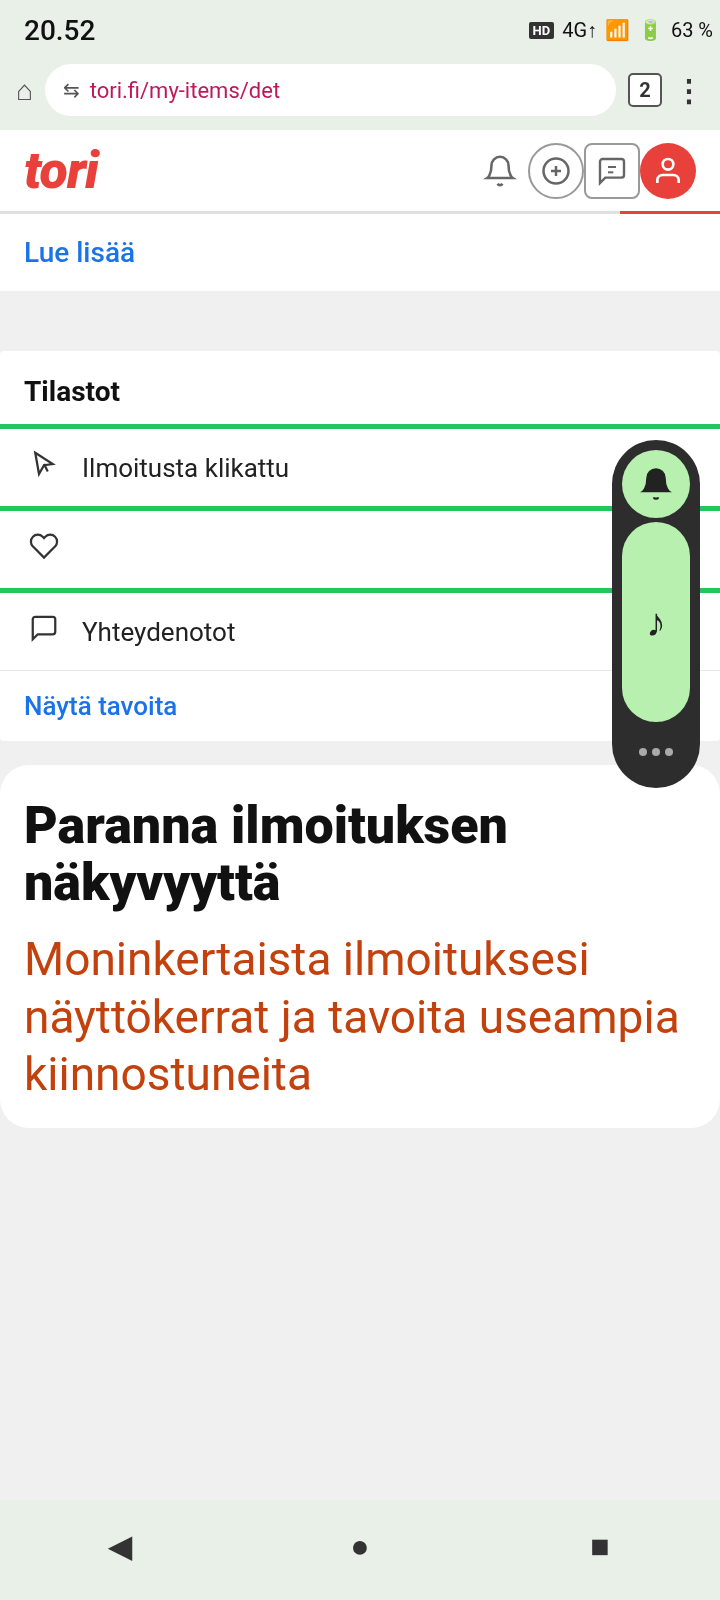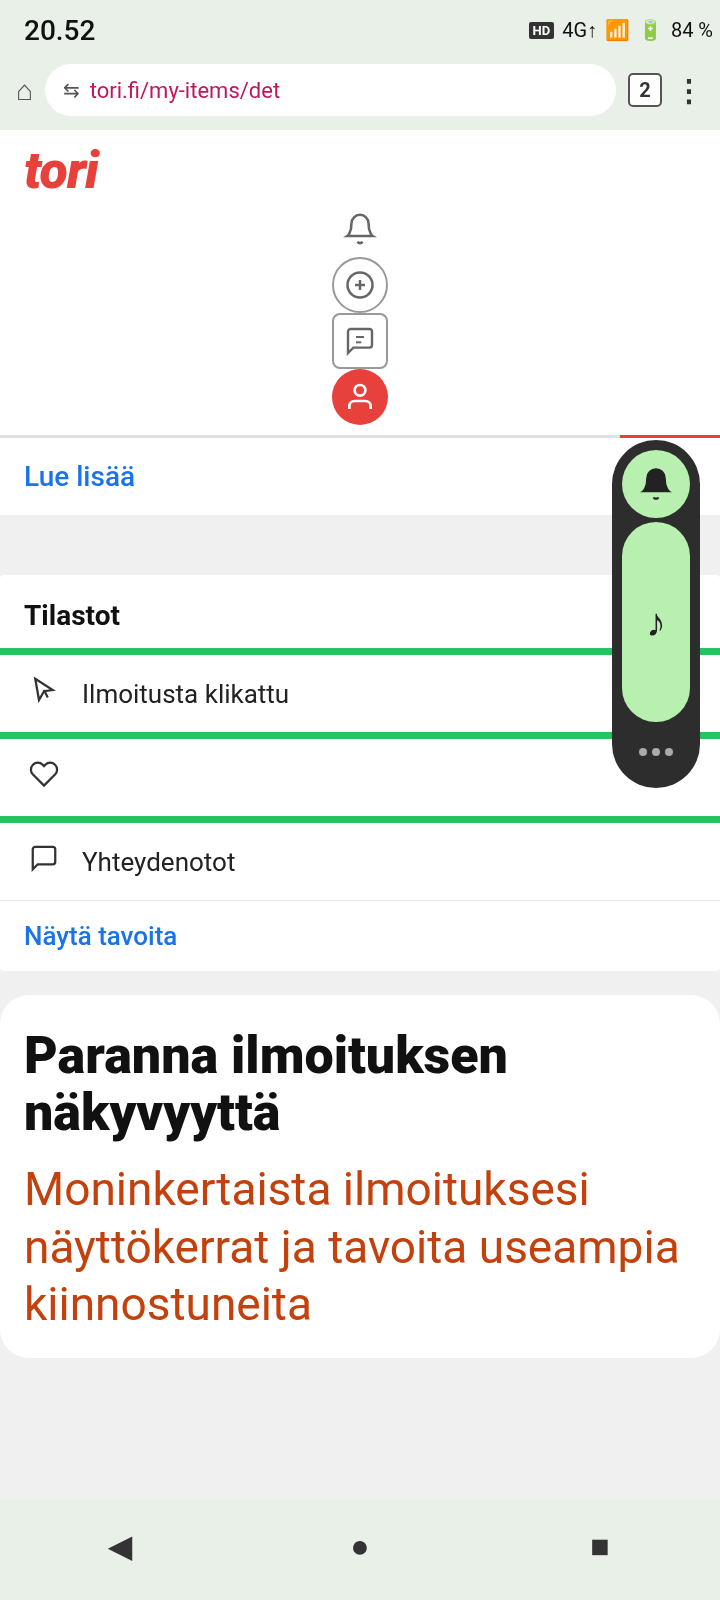--- a/index.html
+++ b/index.html
@@ -92,21 +92,20 @@
     }
 
     
     .app-header {
       background: white;
       display: flex;
       align-items: center;
       padding: 10px 24px;
       border-bottom: 3px solid #e0e0e0;
       position: relative;
-      flex-direction: column;
     }
     .app-header::after {
       content: '';
       position: absolute;
       bottom: -3px;
       right: 0;
       width: 100px;
       height: 3px;
       background: #e8403a;
     }
@@ -181,21 +180,21 @@
     }
     .tilastot-title {
       font-size: 28px;
       font-weight: 700;
       color: #111;
     }
     .tilastot-row {
       display: flex;
       align-items: center;
       padding: 20px 24px;
-      border-top: 7px solid #22c55e;
+      border-top: 5px solid #22c55e;
       gap: 18px;
     }
     .tilastot-row-icon {
       font-size: 28px;
       color: #333;
       width: 40px;
       text-align: center;
     }
     .tilastot-row-text {
       font-size: 26px;
@@ -315,21 +314,21 @@
 </head>
 <body>
 
 <div class="status-bar">
   <span class="status-time">20.52</span>
   <div class="status-icons">
     <span class="status-hd">HD</span>
     <span>4G↑</span>
     <span>📶</span>
     <span>🔋</span>
-    <span>84 %</span>
+    <span>63 %</span>
   </div>
 </div>
 
 <div class="browser-bar">
   <div class="browser-home-icon">⌂</div>
   <div class="browser-url-box">
     <span class="browser-url-icon">⇆</span>
     <span class="browser-url-text">tori.fi/my-items/det</span>
   </div>
   <div class="browser-tab-badge">2</div>

